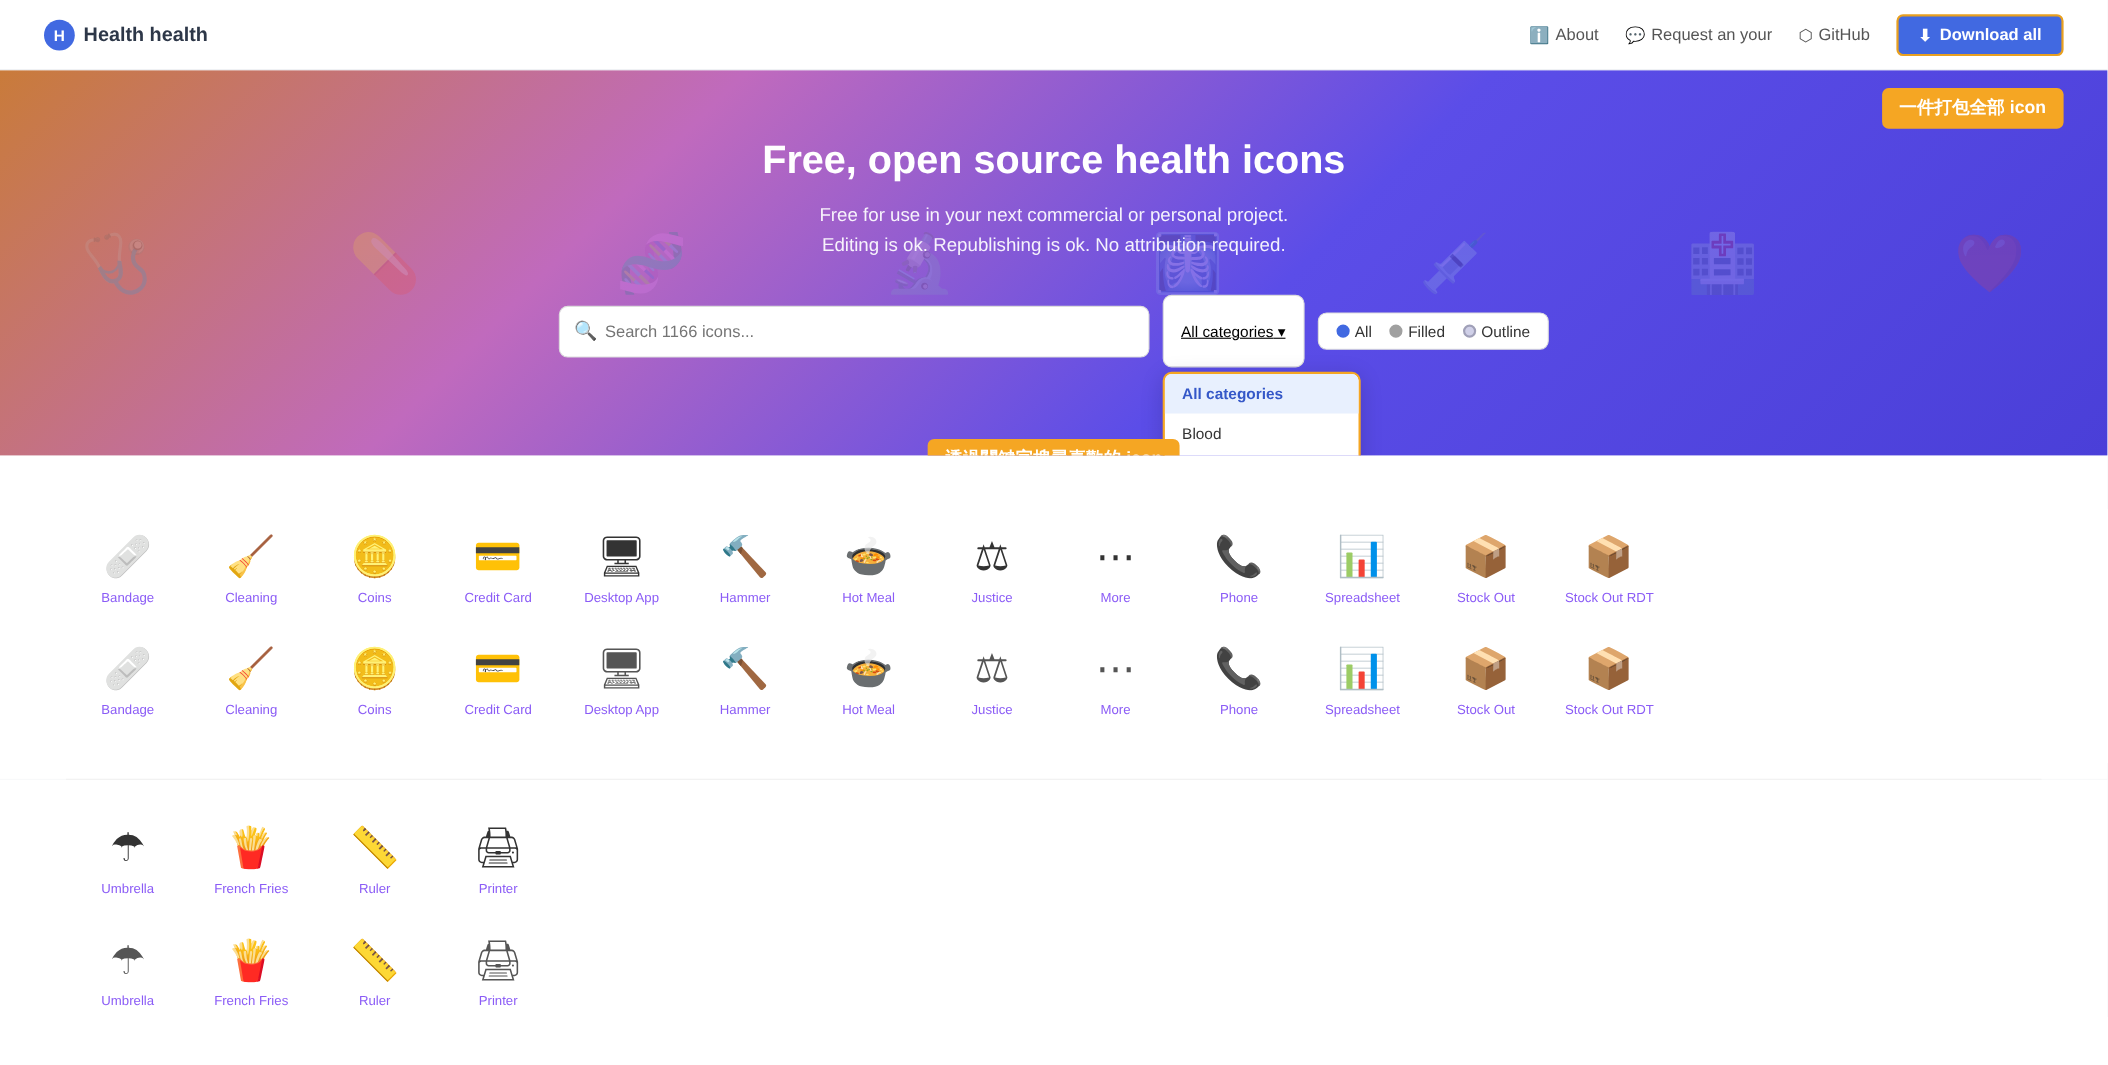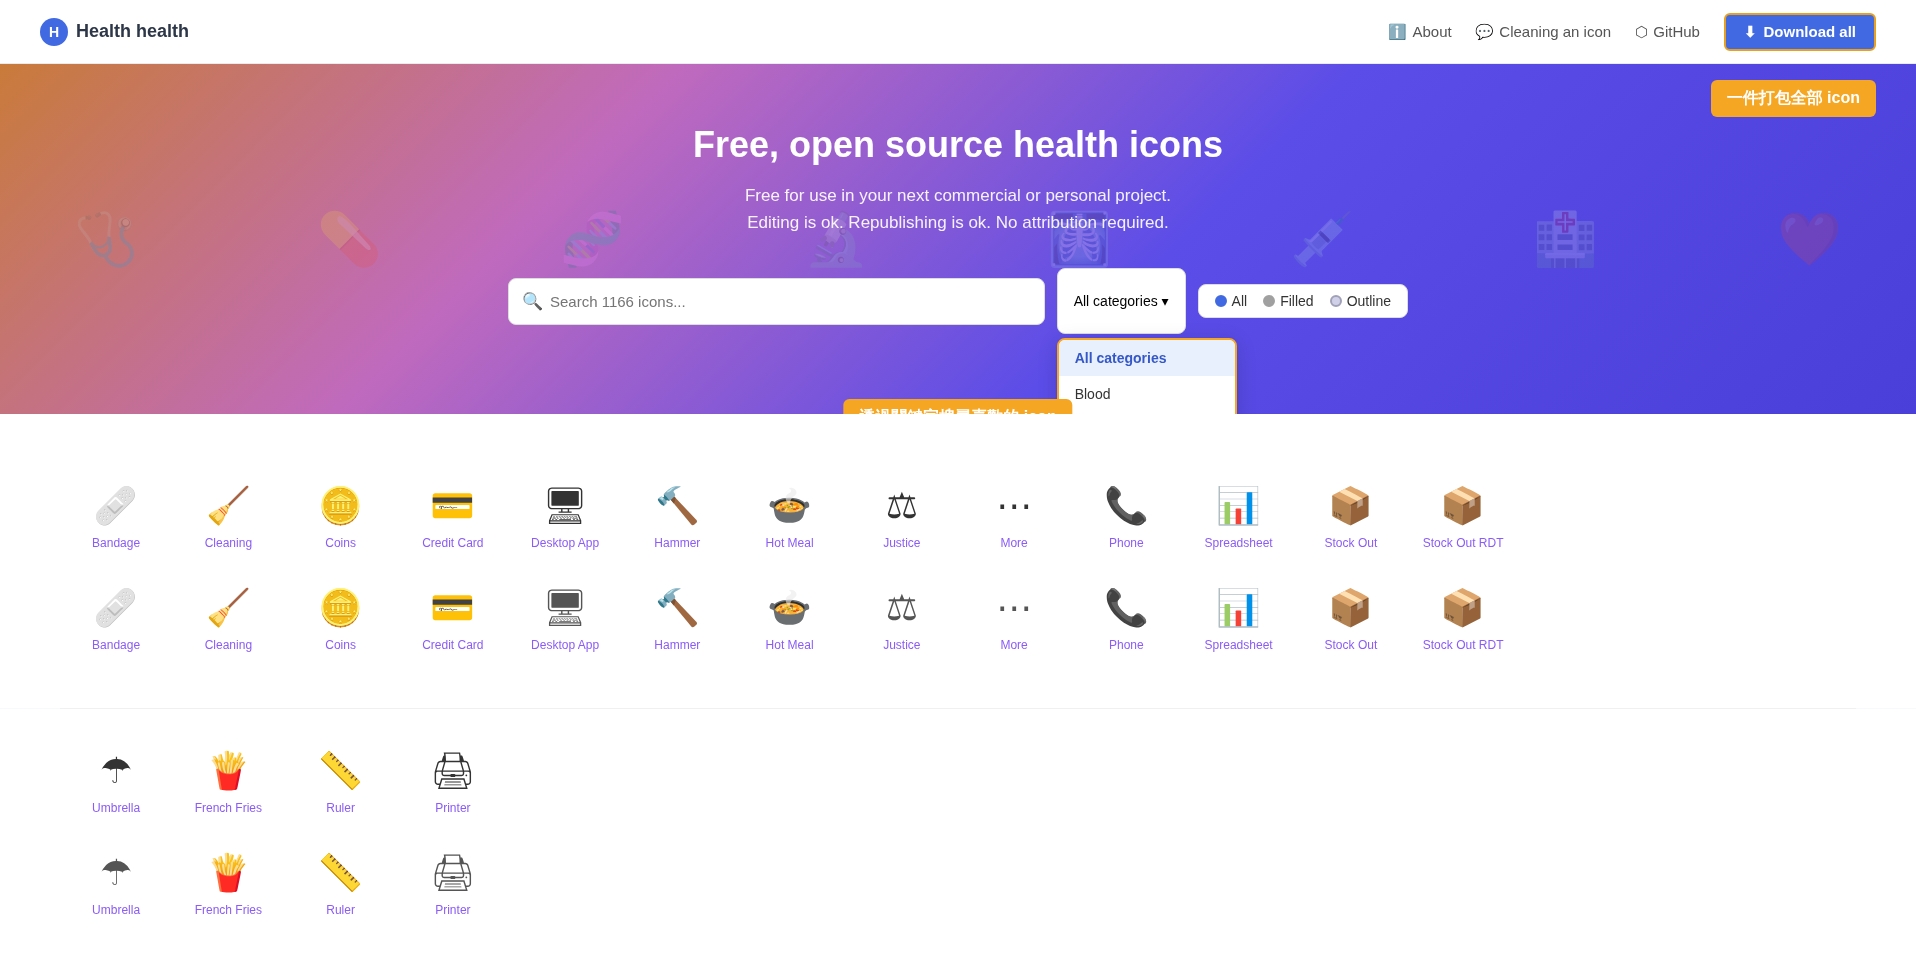--- a/index.html
+++ b/index.html
@@ -66,21 +66,21 @@
       position: absolute; left: 14px; top: 50%; transform: translateY(-50%);
       color: #888; font-size: 17px;
     }
 
     
     .category-dropdown {
       position: relative;
     }
     .category-btn {
       padding: 24px 16px; background: #fff; border: 1px solid #ddd;
-      border-radius: 8px; font-size: 14px; cursor: pointer; white-space: nowrap;
+      border-radius: 8px; font-size: 14px; cursor: pointer; white-space: nowrap; text-decoration: underline;
     }
     .dropdown-menu {
       position: absolute; top: calc(100% + 4px); left: 0;
       background: #fff; border: 2px solid #f5a623; border-radius: 8px;
       min-width: 180px; z-index: 200; box-shadow: 0 4px 20px rgba(0,0,0,0.15);
     }
     .dropdown-item {
       padding: 10px 16px; font-size: 14px; cursor: pointer; color: #333;
     }
     .dropdown-item:first-child { border-radius: 6px 6px 0 0; }
@@ -131,21 +131,21 @@
     </div>
     <span>Health health</span>
   </div>
   <nav class="nav">
     <a href="#" class="nav-link">
       <span>ℹ️</span>
       <span>About</span>
     </a>
     <a href="#" class="nav-link">
       <span>💬</span>
-      <span>Cleaning an icon</span>
+      <span>Request an your</span>
     </a>
     <a href="#" class="nav-link">
       <span>⬡</span>
       <span>GitHub</span>
     </a>
     <button class="btn-download">
       <span>⬇</span>
       <span>Download all</span>
     </button>
   </nav>

